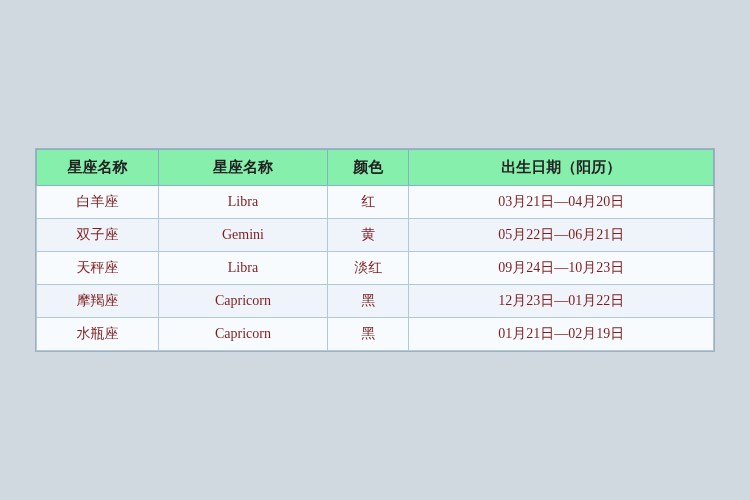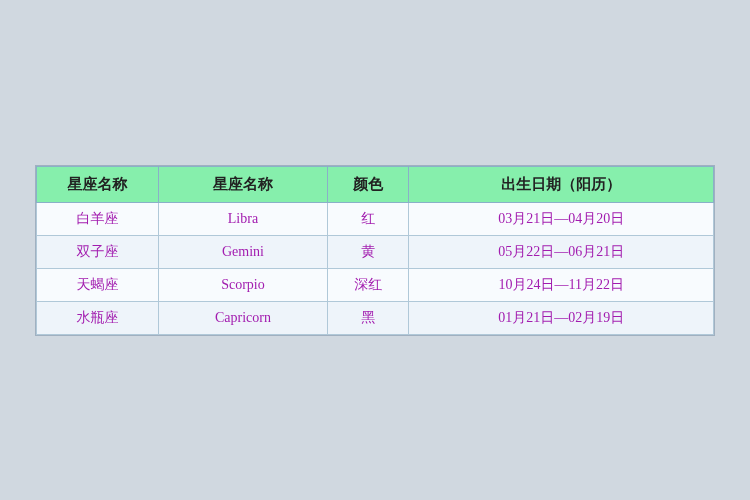--- a/index.html
+++ b/index.html
@@ -48,21 +48,21 @@
 
     tbody tr:nth-child(even) {
       background-color: #eef4fa;
     }
 
     tbody td {
       border: 1px solid #b0c8d8;
       padding: 7px 10px;
       text-align: center;
       font-size: 14px;
-      color: #a21caf;
+      color: #7f1d1d;
     }
 
     tbody td:first-child {
       font-weight: normal;
     }
 
     .col-chinese { width: 18%; }
     .col-english { width: 25%; }
     .col-color   { width: 12%; }
     .col-date    { width: 45%; }
@@ -87,24 +87,30 @@
           <td>红</td>
           <td>03月21日—04月20日</td>
         </tr>
         <tr>
           <td>双子座</td>
           <td>Gemini</td>
           <td>黄</td>
           <td>05月22日—06月21日</td>
         </tr>
         <tr>
-          <td>天蝎座</td>
-          <td>Scorpio</td>
-          <td>深红</td>
-          <td>10月24日—11月22日</td>
+          <td>天秤座</td>
+          <td>Libra</td>
+          <td>淡红</td>
+          <td>09月24日—10月23日</td>
+        </tr>
+        <tr>
+          <td>摩羯座</td>
+          <td>Capricorn</td>
+          <td>黑</td>
+          <td>12月23日—01月22日</td>
         </tr>
         <tr>
           <td>水瓶座</td>
           <td>Capricorn</td>
           <td>黑</td>
           <td>01月21日—02月19日</td>
         </tr>
       </tbody>
   </table>
 </div>

